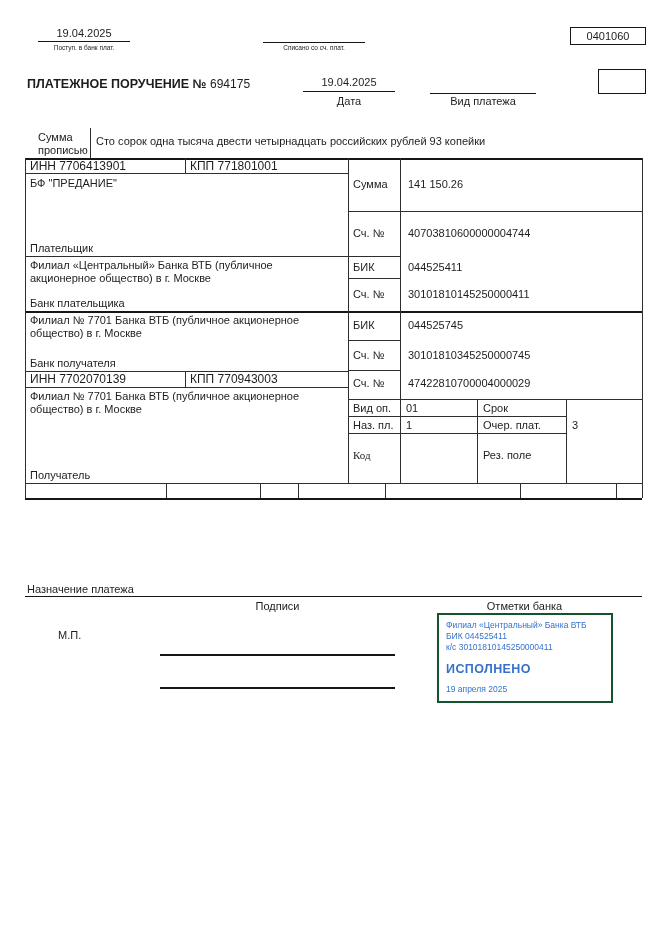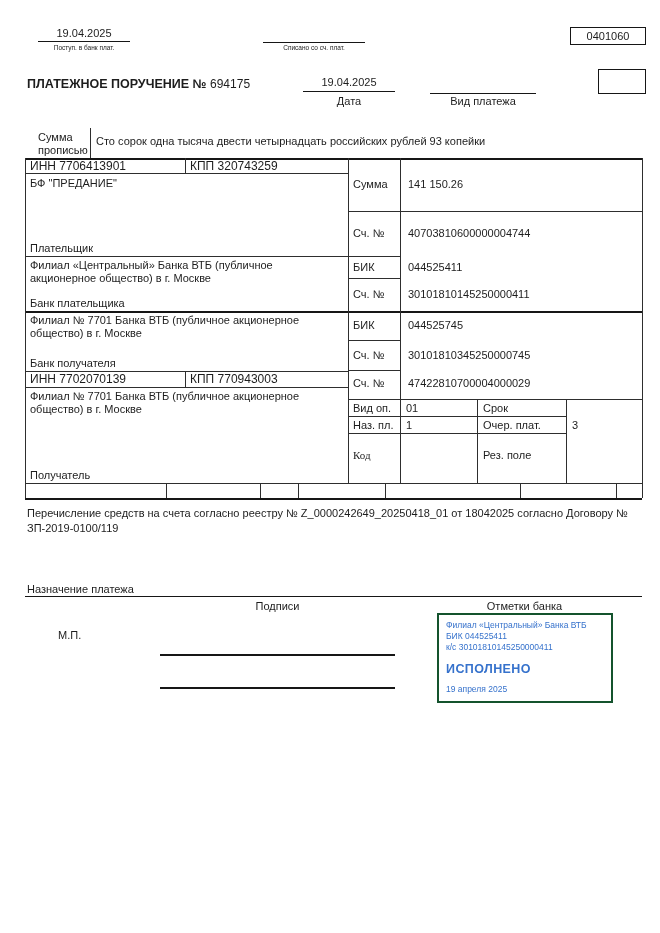--- a/index.html
+++ b/index.html
@@ -83,21 +83,21 @@
   <div class="vl" style="left:566px;top:399px;height:84px;"></div>
 
   <div class="vl" style="left:166px;top:483px;height:15px;"></div>
   <div class="vl" style="left:260px;top:483px;height:15px;"></div>
   <div class="vl" style="left:298px;top:483px;height:15px;"></div>
   <div class="vl" style="left:385px;top:483px;height:15px;"></div>
   <div class="vl" style="left:520px;top:483px;height:15px;"></div>
   <div class="vl" style="left:616px;top:483px;height:15px;"></div>
 
   <div class="abs t10" style="left:30px;top:160px;">ИНН 7706413901</div>
-  <div class="abs t10" style="left:190px;top:160px;">КПП 320743259</div>
+  <div class="abs t10" style="left:190px;top:160px;">КПП 771801001</div>
   <div class="abs t11" style="left:30px;top:177px;width:300px;">БФ "ПРЕДАНИЕ"</div>
   <div class="abs t11" style="left:30px;top:242px;">Плательщик</div>
 
   <div class="abs t11" style="left:30px;top:259px;width:290px;">Филиал «Центральный» Банка ВТБ (публичное акционерное общество) в г. Москве</div>
   <div class="abs t11" style="left:30px;top:297px;">Банк плательщика</div>
 
   <div class="abs t11" style="left:30px;top:314px;width:290px;">Филиал № 7701 Банка ВТБ (публичное акционерное общество) в г. Москве</div>
   <div class="abs t11" style="left:30px;top:357px;">Банк получателя</div>
 
   <div class="abs t10" style="left:30px;top:373px;">ИНН 7702070139</div>
@@ -134,21 +134,20 @@
   <div class="abs t11" style="left:353px;top:419px;">Наз. пл.</div>
   <div class="abs t11" style="left:406px;top:419px;">1</div>
   <div class="abs t11" style="left:483px;top:419px;">Очер. плат.</div>
   <div class="abs t11" style="left:572px;top:419px;">3</div>
 
   <div class="abs t11" style="left:353px;top:449px;font-family:Liberation Serif, serif;">Код</div>
   <div class="abs t11" style="left:406px;top:449px;"></div>
   <div class="abs t11" style="left:483px;top:449px;">Рез. поле</div>
   <div class="abs t11" style="left:572px;top:449px;"></div>
 
-  <div class="abs t11" style="left:27px;top:506px;width:615px;line-height:15px;">Перечисление средств на счета согласно реестру № Z_0000242649_20250418_01 от 18042025 согласно Договору № ЗП-2019-0100/119</div>
   <div class="abs t11" style="left:27px;top:583px;">Назначение платежа</div>
   <div class="hl" style="left:25px;top:596px;width:617px;border-top-width:1.6px;border-top-color:#161616;"></div>
 
   <div class="abs t11 ctr" style="left:160px;top:600px;width:235px;">Подписи</div>
   <div class="abs t11 ctr" style="left:437px;top:600px;width:175px;">Отметки банка</div>
 
   <div class="abs t11" style="left:58px;top:629px;">М.П.</div>
 
   <div class="sig" style="left:160px;top:654px;width:235px;"></div>
   <div class="sig" style="left:160px;top:687px;width:235px;"></div>

